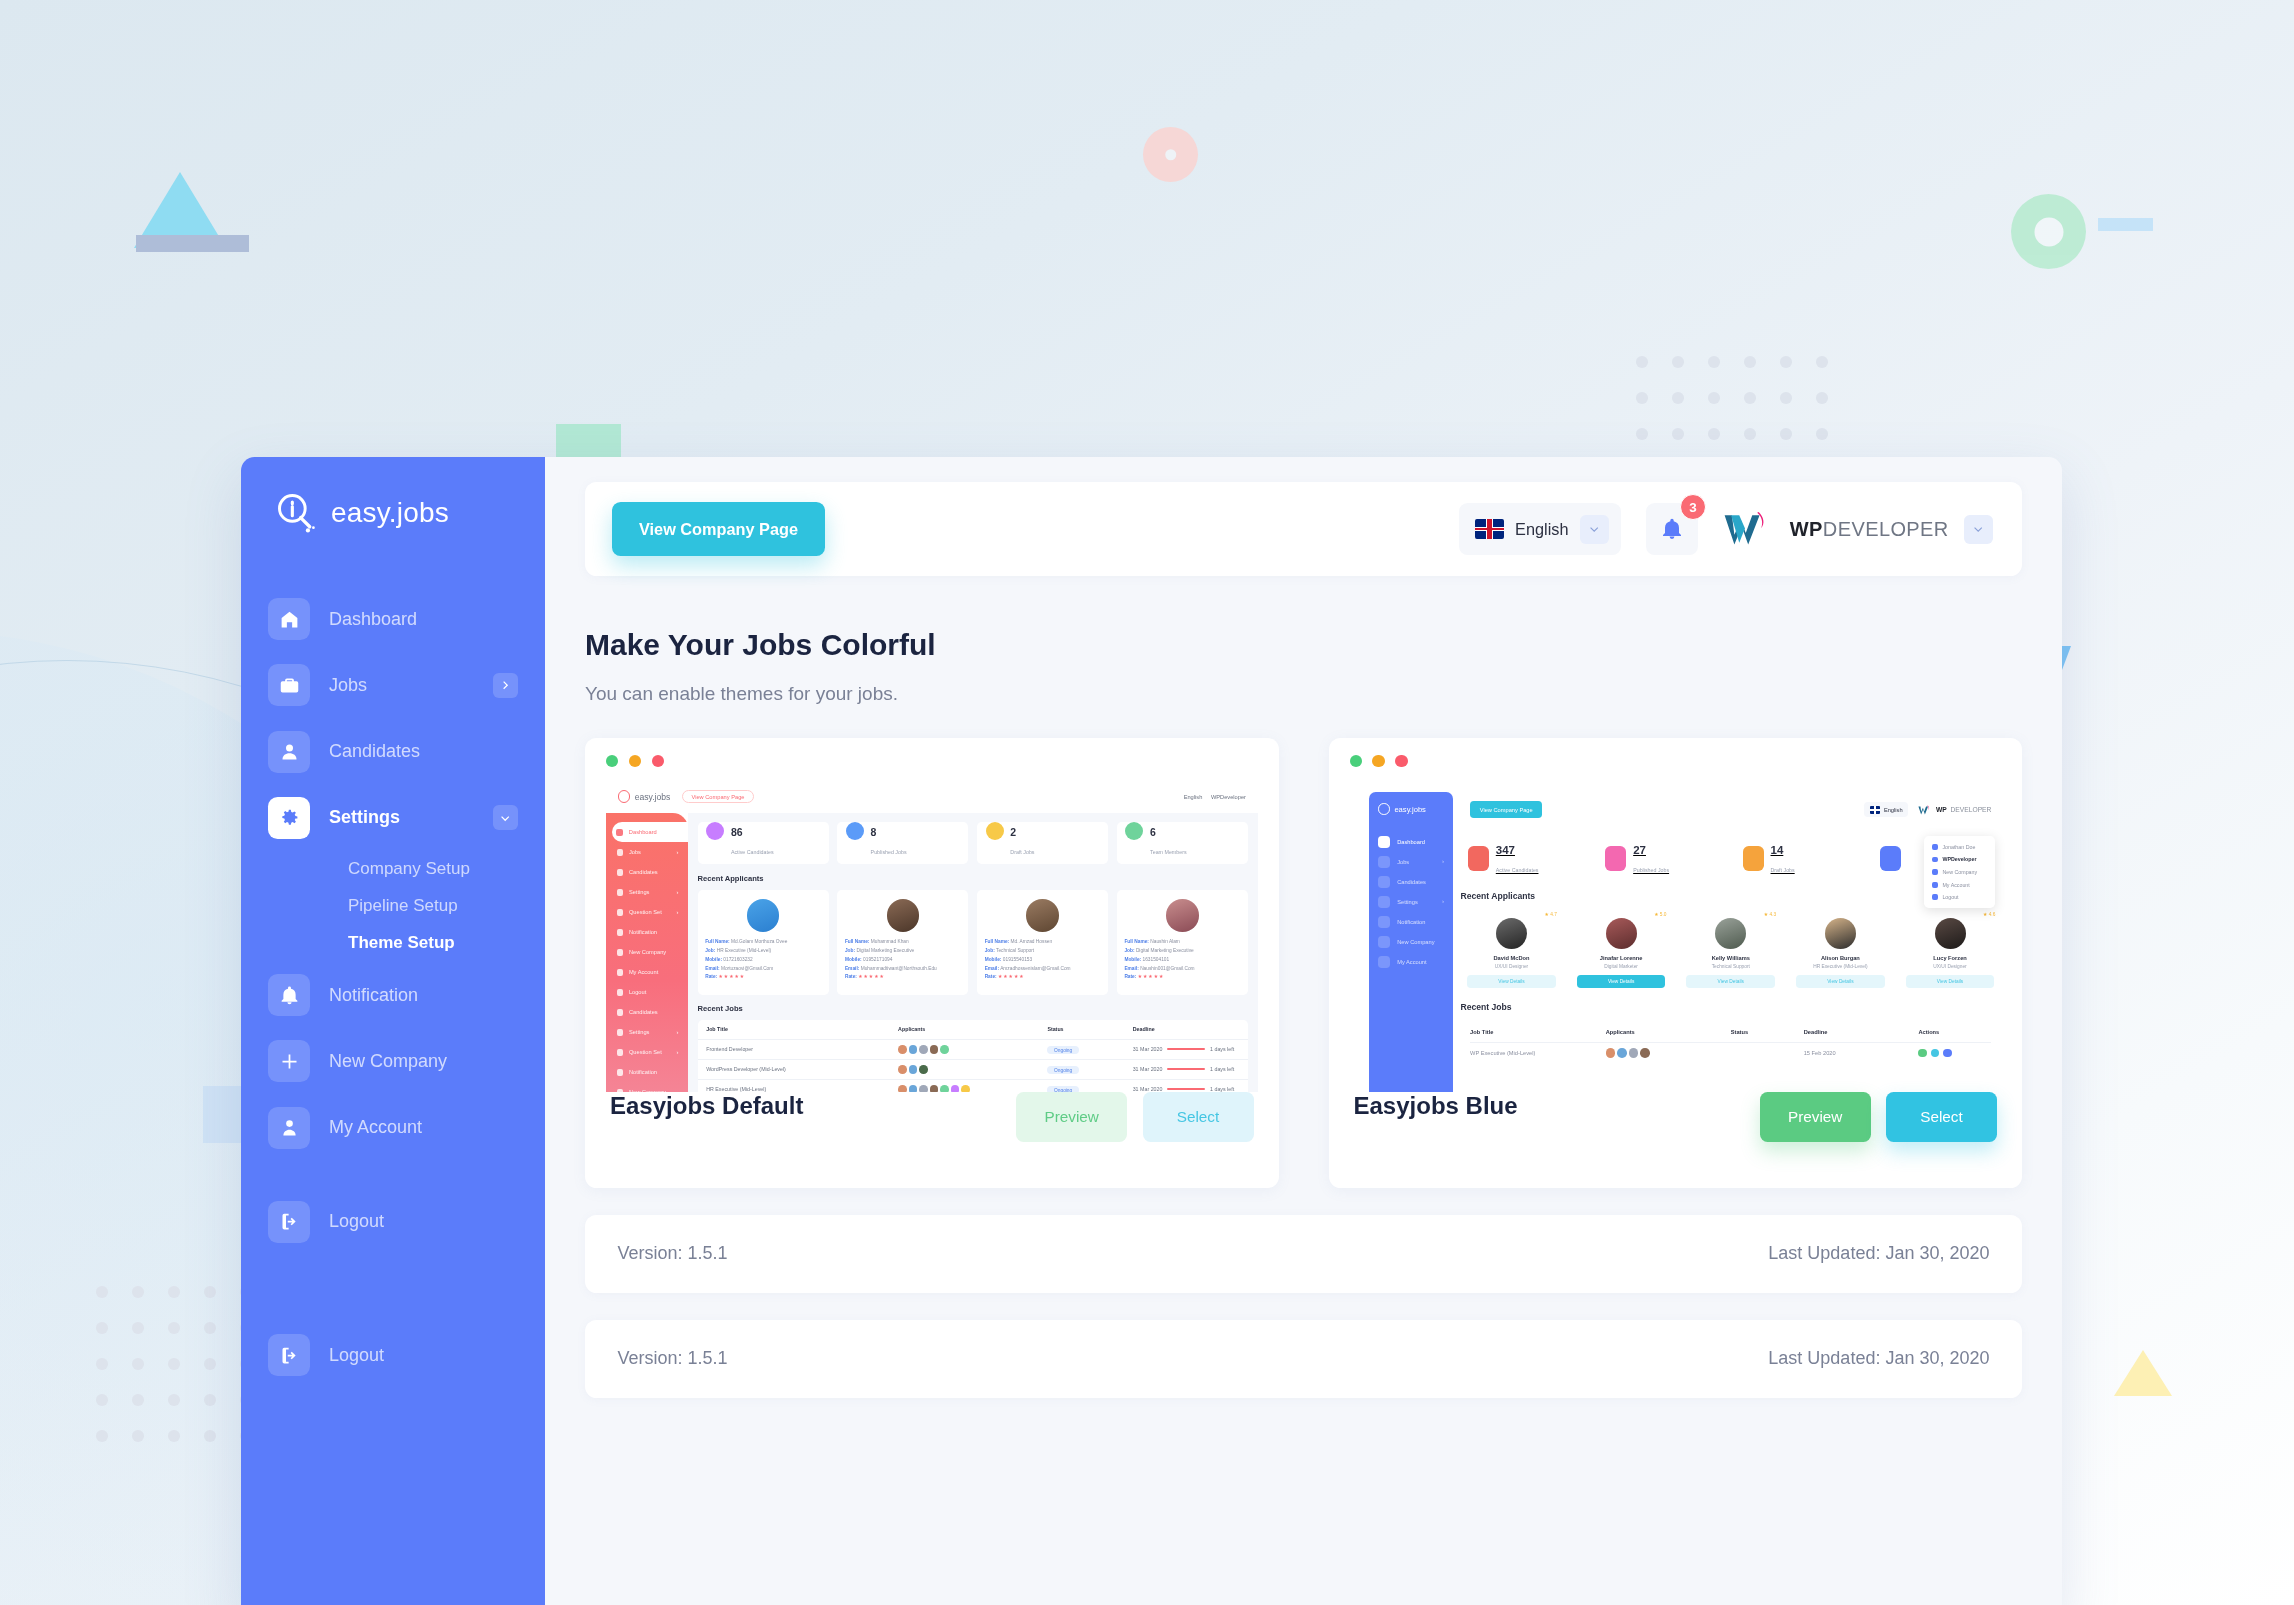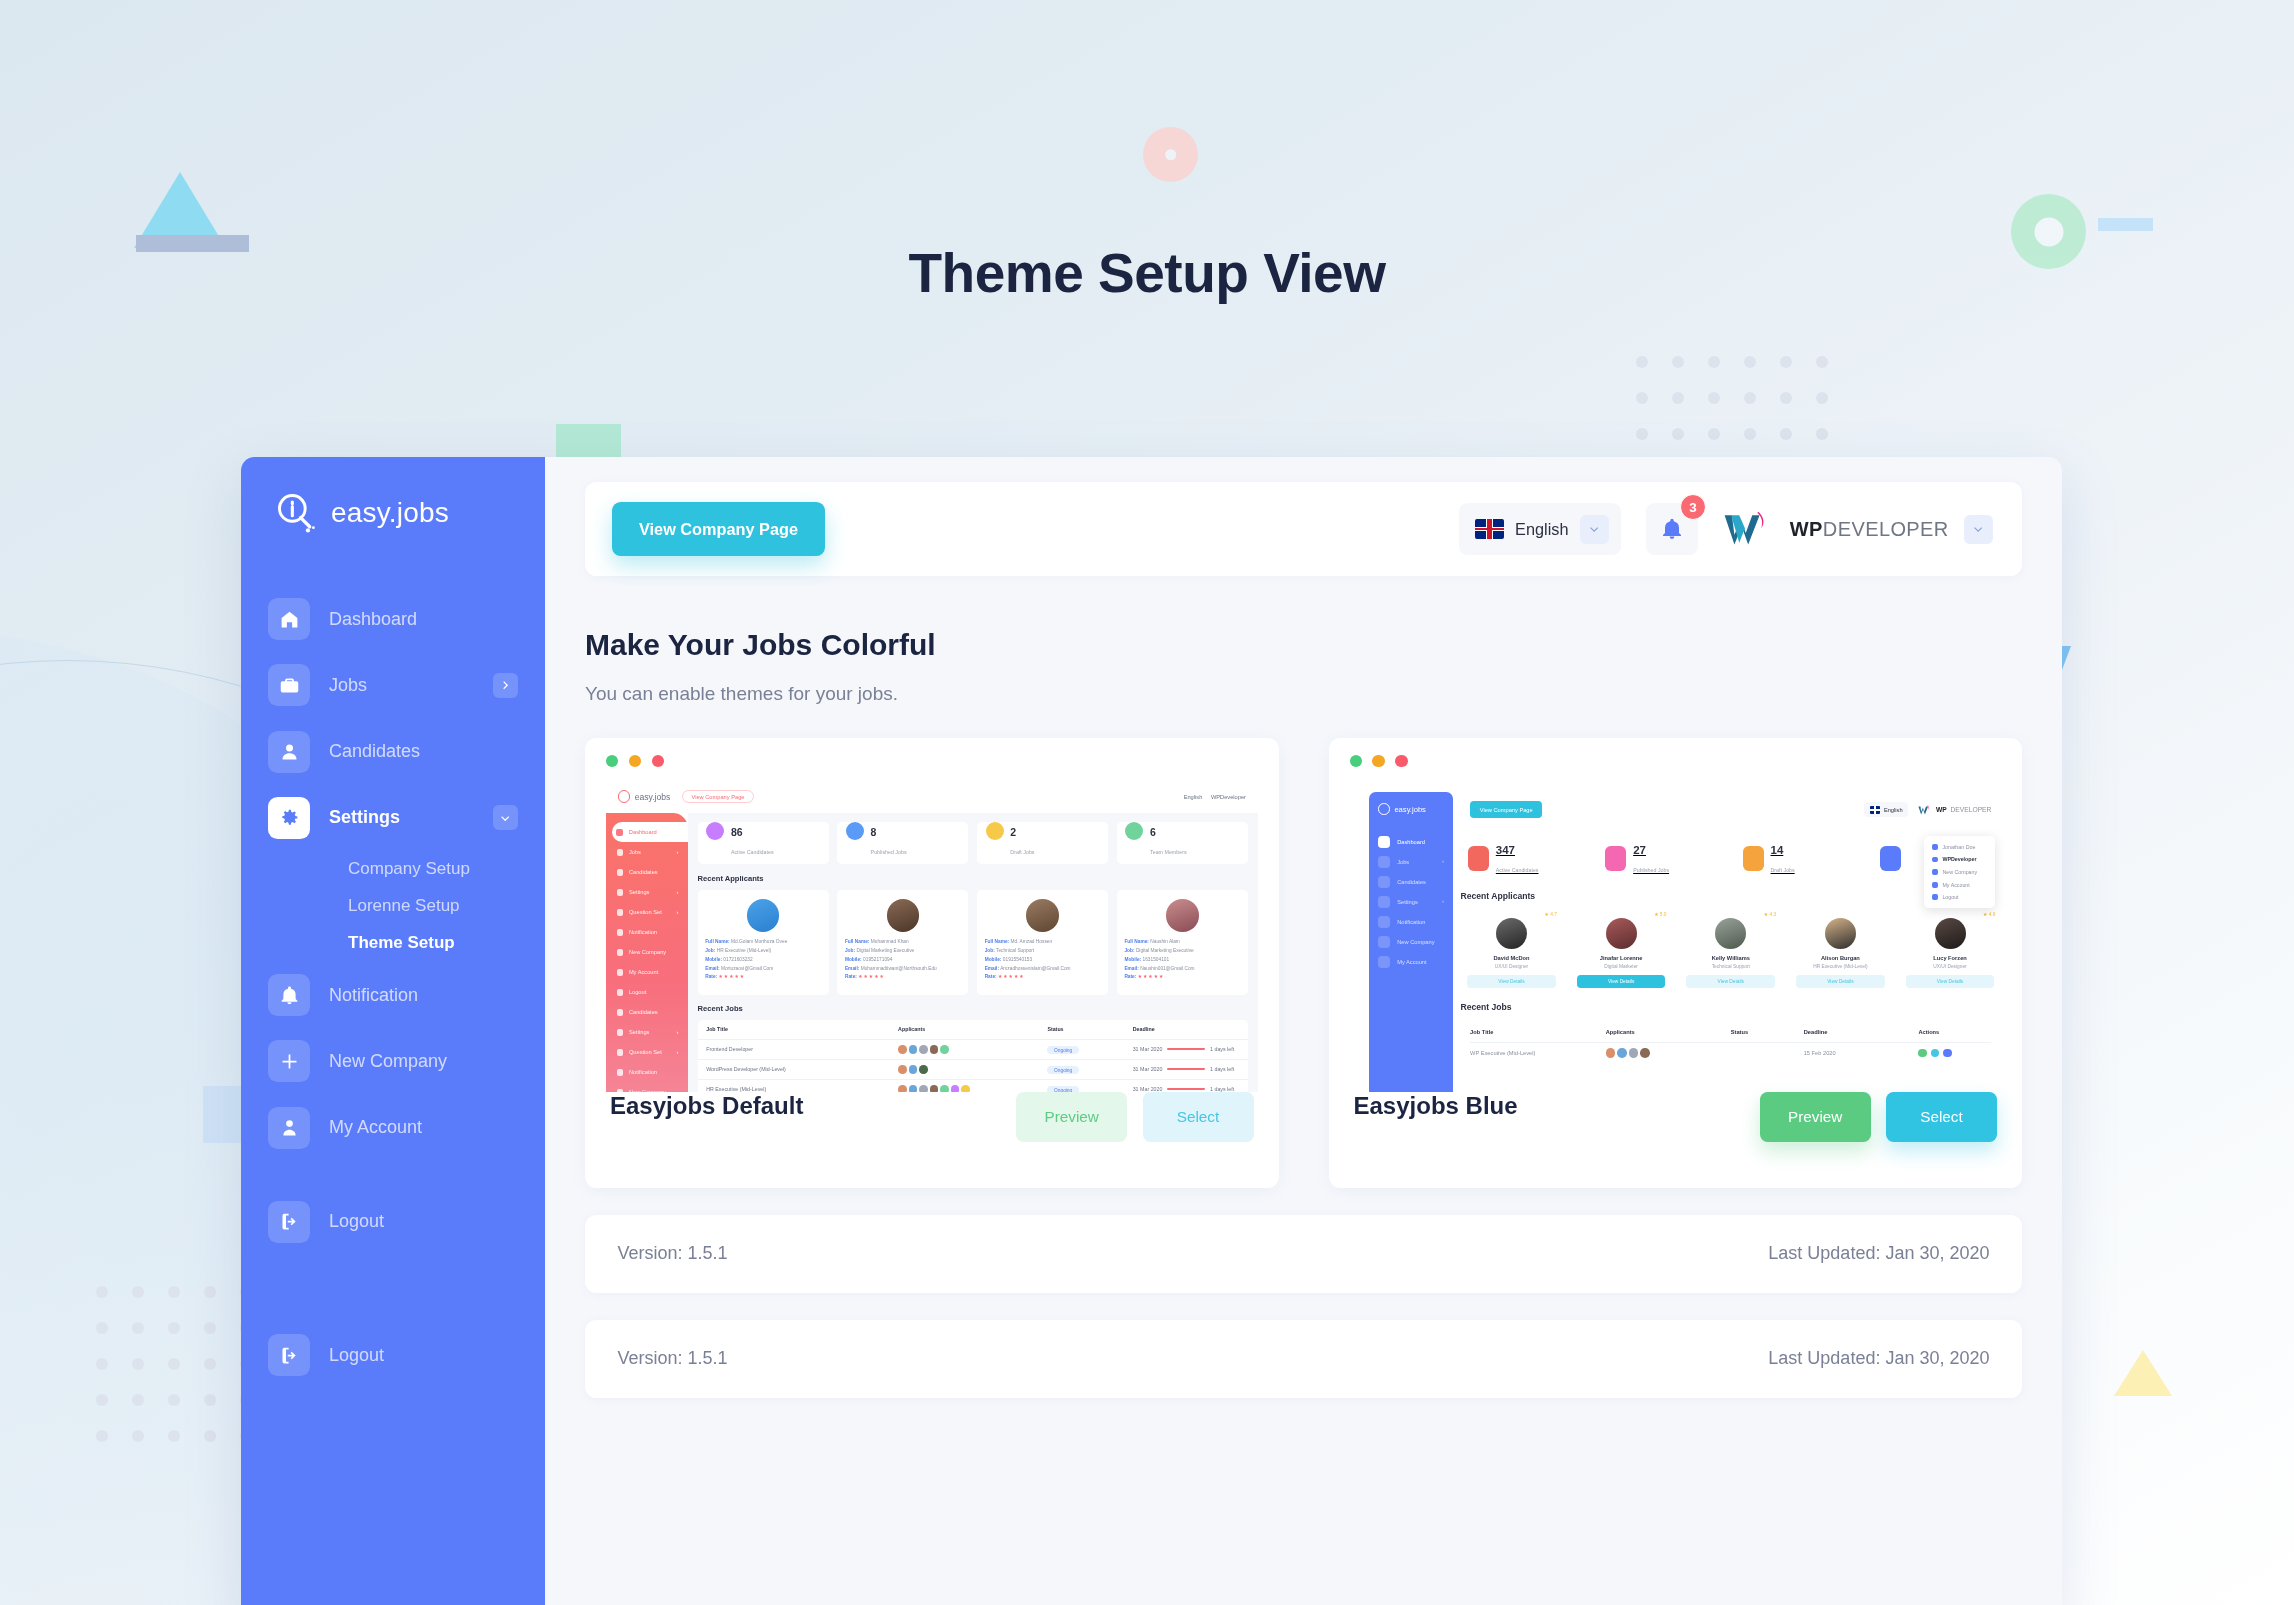--- a/index.html
+++ b/index.html
@@ -545,21 +545,20 @@
       <span></span>
       <span></span>
       <span></span>
     <span></span>
       <span></span>
       <span></span>
       <span></span>
       <span></span>
   </div>
 
-  <div class="page-title">Theme Setup View</div>
 
   <div class="app-window">
 
     <aside class="sidebar">
       <div class="brand">
         <svg class="brand-logo" viewBox="0 0 48 48">
           <circle cx="20" cy="19" r="14" fill="none" stroke="#ffffff" stroke-width="3.2"></circle>
           <path d="M29 29 L39 39" stroke="#ffffff" stroke-width="3.6" stroke-linecap="round"></path>
           <path d="M20 12 v2 M20 17 v10" stroke="#ffffff" stroke-width="3.4" stroke-linecap="round"></path>
           <circle cx="37" cy="43" r="2.3" fill="#ffffff"></circle>
@@ -611,21 +610,21 @@
           </span>
           <span class="nav-label">Settings</span>
           <span class="nav-caret">
             <svg viewBox="0 0 24 24">
                 <polyline points="5 9 12 16 19 9"></polyline>
               </svg>
           </span>
         </div>
 
         <div class="subnav-item">Company Setup</div>
-        <div class="subnav-item">Lorenne Setup</div>
+        <div class="subnav-item">Pipeline Setup</div>
         <div class="subnav-item active">Theme Setup</div>
 
         <div class="nav-item">
           <span class="nav-icon">
             <svg viewBox="0 0 24 24">
                 <path d="M12 22a2.4 2.4 0 0 0 2.4-2.4H9.6A2.4 2.4 0 0 0 12 22zm7-6v-5a7 7 0 0 0-5.3-6.8V3.5a1.7 1.7 0 1 0-3.4 0v.7A7 7 0 0 0 5 11v5l-2 2v1h18v-1z"></path>
               </svg>
           </span>
           <span class="nav-label">Notification</span>
         </div>

